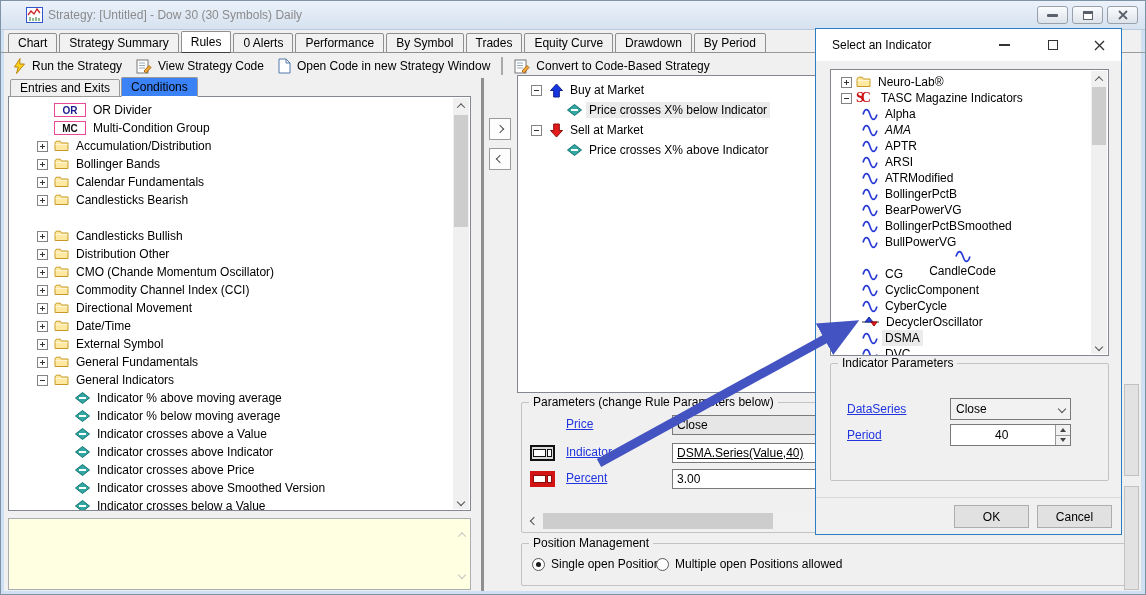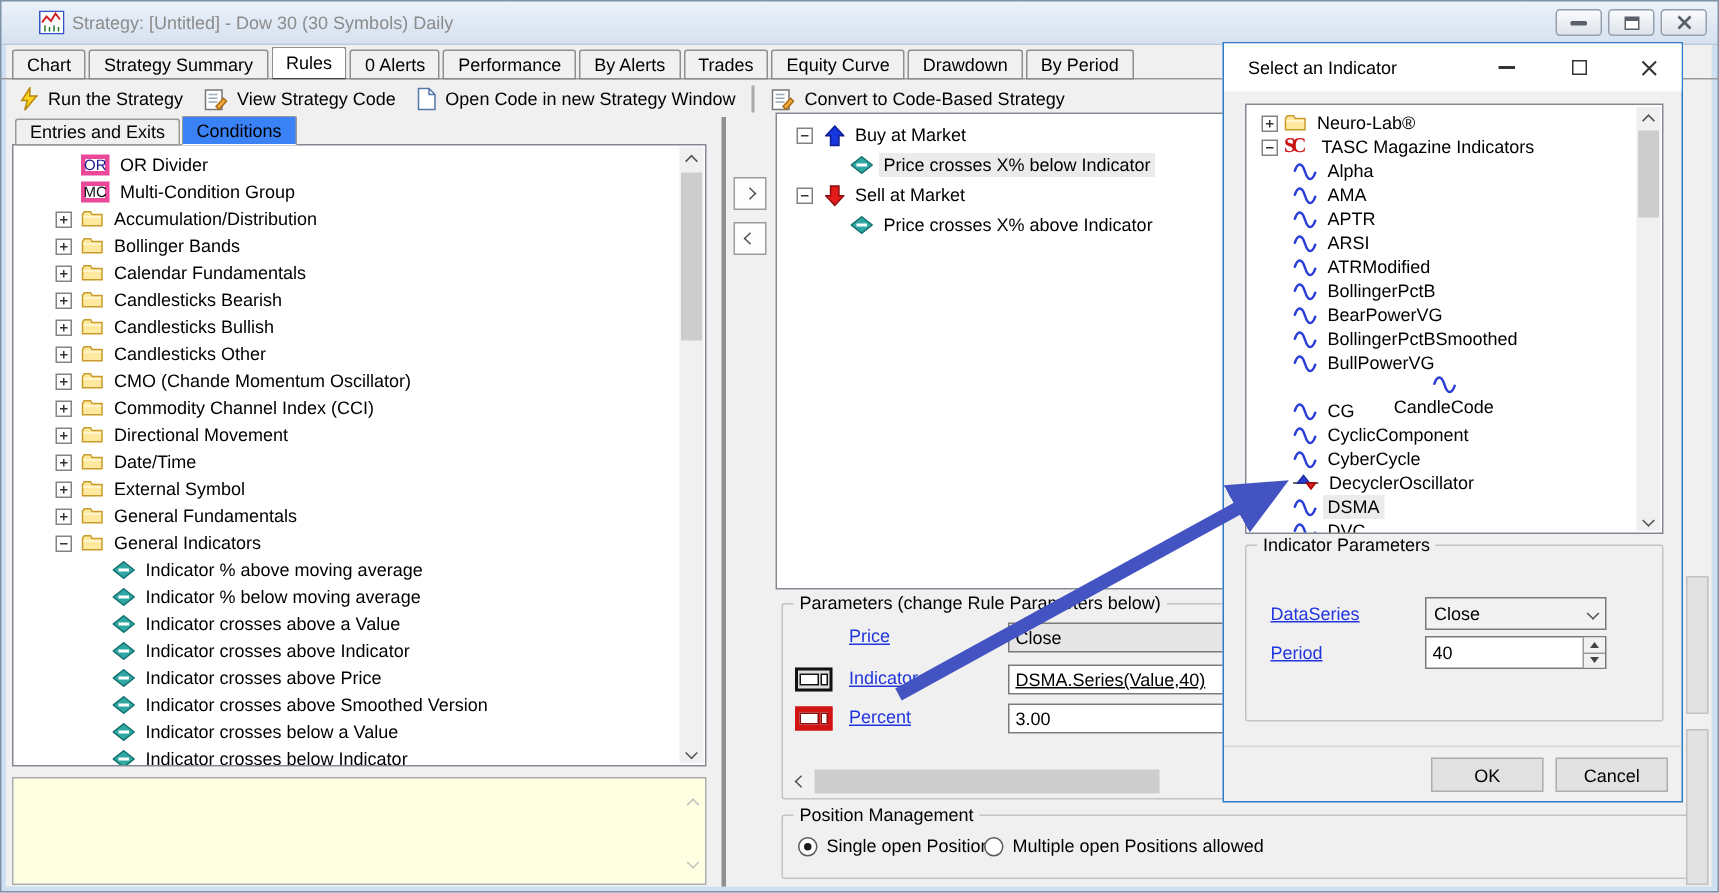--- a/index.html
+++ b/index.html
@@ -53,22 +53,22 @@
 
   
   .tree { padding:4px 0 0 9px; }
   .trow { display:flex; align-items:center; }
   .trow .lbl { padding:1px 3px; white-space:nowrap; }
   .trow .lbl.sel { background:#ebebeb; }
   .exp { width:11px; height:11px; border:1px solid #848484; background:#fff; position:relative; flex:none; }
   .exp::before { content:""; position:absolute; left:2px; top:4px; width:5px; height:1px; background:#333; }
   .exp.plus::after { content:""; position:absolute; left:4px; top:2px; width:1px; height:5px; background:#333; }
   .ic { flex:none; display:inline-flex; align-items:center; justify-content:center; }
-  .lettericon { width:19px; height:14px; border:3px solid #ec4899; background:#fff; color:#1a1a8c;
-    font-weight:normal; font-size:10px; display:inline-flex; align-items:center; justify-content:center; letter-spacing:0; }
+  .lettericon { width:32px; height:14px; border:1px solid #ec4899; background:#fff; color:#1a1a8c;
+    font-weight:bold; font-size:10px; display:inline-flex; align-items:center; justify-content:center; letter-spacing:0; }
   .sc-ic { color:#cc1111; font-family:"Liberation Serif","DejaVu Serif",serif; font-weight:bold;
     font-size:14px; letter-spacing:-3px; width:18px; display:inline-block; }
 
   
   .vscroll { position:absolute; top:1px; right:1px; bottom:1px; width:16px; background:#f0f0f0; }
   .sbbtn { position:absolute; left:0; width:16px; height:15px; display:flex; align-items:center; justify-content:center; }
   .sb-thumb { position:absolute; left:1px; width:14px; background:#cdcdcd; }
   .chev { width:6px; height:6px; border-right:1.5px solid #505050; border-bottom:1.5px solid #505050; display:inline-block; }
   .chev.up { transform:rotate(-135deg) translate(-1px,-1px); }
   .chev.down { transform:rotate(45deg); }
@@ -172,21 +172,21 @@
   </span>
 </div>
 
 <div class="abs" id="tabline"></div>
 <div class="abs" id="main-tabs">
     <div class="tab">Chart</div>
     <div class="tab">Strategy Summary</div>
     <div class="tab active">Rules</div>
     <div class="tab">0 Alerts</div>
     <div class="tab">Performance</div>
-    <div class="tab">By Alerts</div>
+    <div class="tab">By Symbol</div>
     <div class="tab">Trades</div>
     <div class="tab">Equity Curve</div>
     <div class="tab">Drawdown</div>
     <div class="tab">By Period</div>
   </div>
 
 <div class="abs" id="toolbar">
   <div class="tbtn">
     <span class="ic">
         <svg width="13" height="16">
@@ -299,21 +299,21 @@
         <span style="width: 6px; flex: 0 0 auto;"></span>
         <span class="ic">
           <svg width="15" height="12">
             <path d="M1,10.5 V3 l1.2,-1.8 h4.2 l1,1.8 h6.6 V10.5 z" fill="#ffe9a0" stroke="#c89b28"></path>
             <line x1="1.5" y1="4.6" x2="13.5" y2="4.6" stroke="#fff7d8" stroke-width="1"></line>
           </svg>
         </span>
         <span style="width: 4px; flex: 0 0 auto;"></span>
         <span class="lbl">Candlesticks Bearish</span>
       </div>
-      <div class="trow" style="height: 18px;">
+      <div class="trow" style="height: 18px; margin-top: 18px;">
         <span style="width: 19px; flex: 0 0 auto;"></span>
         <span class="exp plus"></span>
         <span style="width: 6px; flex: 0 0 auto;"></span>
         <span class="ic">
           <svg width="15" height="12">
             <path d="M1,10.5 V3 l1.2,-1.8 h4.2 l1,1.8 h6.6 V10.5 z" fill="#ffe9a0" stroke="#c89b28"></path>
             <line x1="1.5" y1="4.6" x2="13.5" y2="4.6" stroke="#fff7d8" stroke-width="1"></line>
           </svg>
         </span>
         <span style="width: 4px; flex: 0 0 auto;"></span>
@@ -323,21 +323,21 @@
         <span style="width: 19px; flex: 0 0 auto;"></span>
         <span class="exp plus"></span>
         <span style="width: 6px; flex: 0 0 auto;"></span>
         <span class="ic">
           <svg width="15" height="12">
             <path d="M1,10.5 V3 l1.2,-1.8 h4.2 l1,1.8 h6.6 V10.5 z" fill="#ffe9a0" stroke="#c89b28"></path>
             <line x1="1.5" y1="4.6" x2="13.5" y2="4.6" stroke="#fff7d8" stroke-width="1"></line>
           </svg>
         </span>
         <span style="width: 4px; flex: 0 0 auto;"></span>
-        <span class="lbl">Candlesticks Other</span>
+        <span class="lbl">Distribution Other</span>
       </div>
       <div class="trow" style="height: 18px;">
         <span style="width: 19px; flex: 0 0 auto;"></span>
         <span class="exp plus"></span>
         <span style="width: 6px; flex: 0 0 auto;"></span>
         <span class="ic">
           <svg width="15" height="12">
             <path d="M1,10.5 V3 l1.2,-1.8 h4.2 l1,1.8 h6.6 V10.5 z" fill="#ffe9a0" stroke="#c89b28"></path>
             <line x1="1.5" y1="4.6" x2="13.5" y2="4.6" stroke="#fff7d8" stroke-width="1"></line>
           </svg>
@@ -675,21 +675,21 @@
         <div class="trow" style="height: 16px;">
           <span style="width: 26px; flex: 0 0 auto;"></span>
           <span class="ic">
             <svg width="16" height="13">
               <path d="M1,6.5 C3,0 6,0 8,6.5 C10,13 13,13 15,6.5" stroke="#2b3fd6" stroke-width="1.7" fill="none"></path>
             </svg>
           </span>
           <span style="width: 4px; flex: 0 0 auto;"></span>
           <span class="lbl">Alpha</span>
         </div>
-        <div class="trow" style="height: 16px;">
+        <div class="trow" style="height: 16px; font-style: italic;">
           <span style="width: 26px; flex: 0 0 auto;"></span>
           <span class="ic">
             <svg width="16" height="13">
               <path d="M1,6.5 C3,0 6,0 8,6.5 C10,13 13,13 15,6.5" stroke="#2b3fd6" stroke-width="1.7" fill="none"></path>
             </svg>
           </span>
           <span style="width: 4px; flex: 0 0 auto;"></span>
           <span class="lbl">AMA</span>
         </div>
         <div class="trow" style="height: 16px;">
@@ -846,21 +846,21 @@
     </div>
   </div>
   <div class="group" id="dlg-group">
     <span class="legend" style="background:#f0f0f0;">Indicator Parameters</span>
     <span class="abs link" style="left:16px;top:38px;">DataSeries</span>
     <div class="combo" style="left:119px;top:34px;">
       <span>Close</span>
       <span class="chev down"></span>
     </div>
     <span class="abs link" style="left:16px;top:64px;">Period</span>
-    <div class="spin" style="left:119px;top:60px;">
+    <div class="spin" style="left:119px;top:60px;padding-left:40px;">
       <span class="num">40</span>
       <span class="btns">
         <div>
             <span class="tri up"></span>
           </div>
         <div>
             <span class="tri dn"></span>
           </div>
       </span>
     </div>

